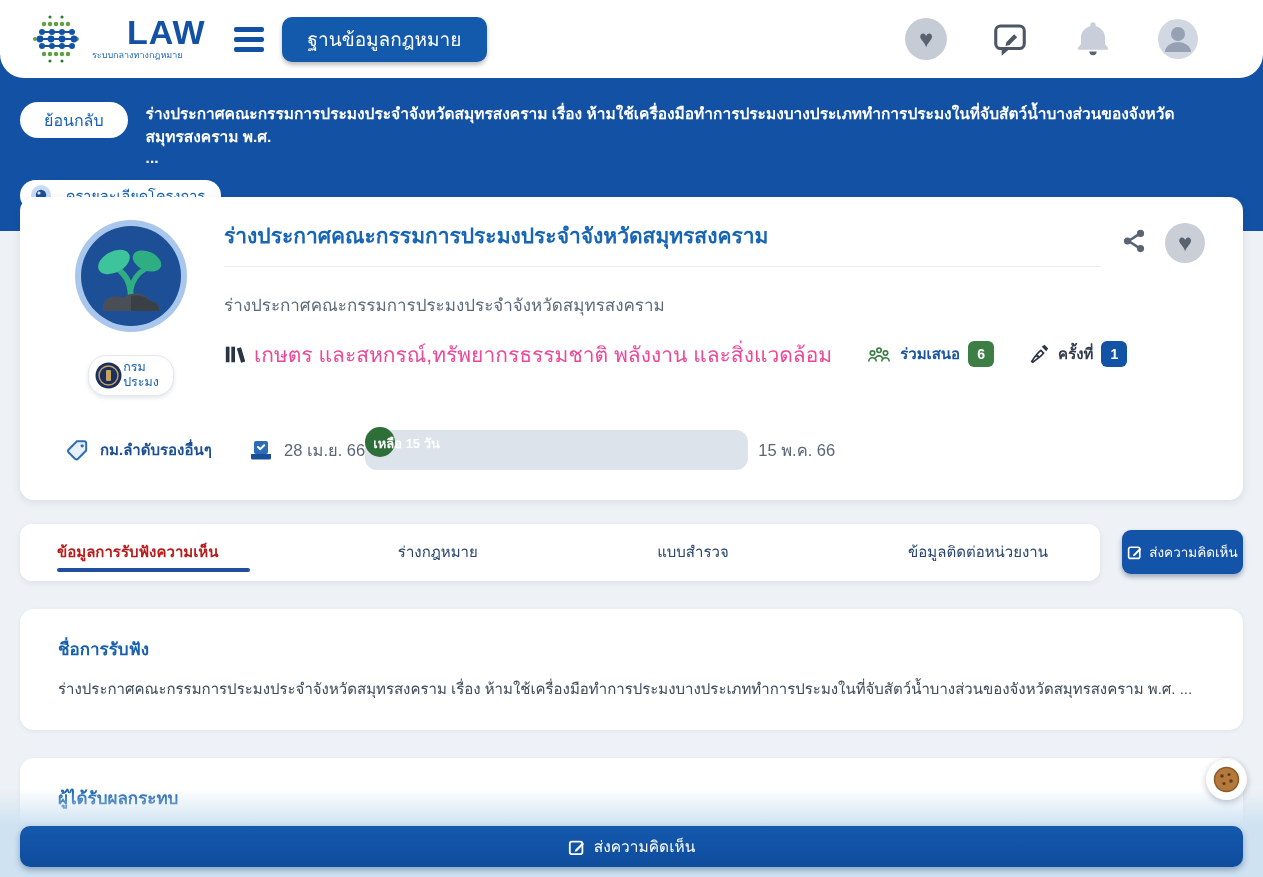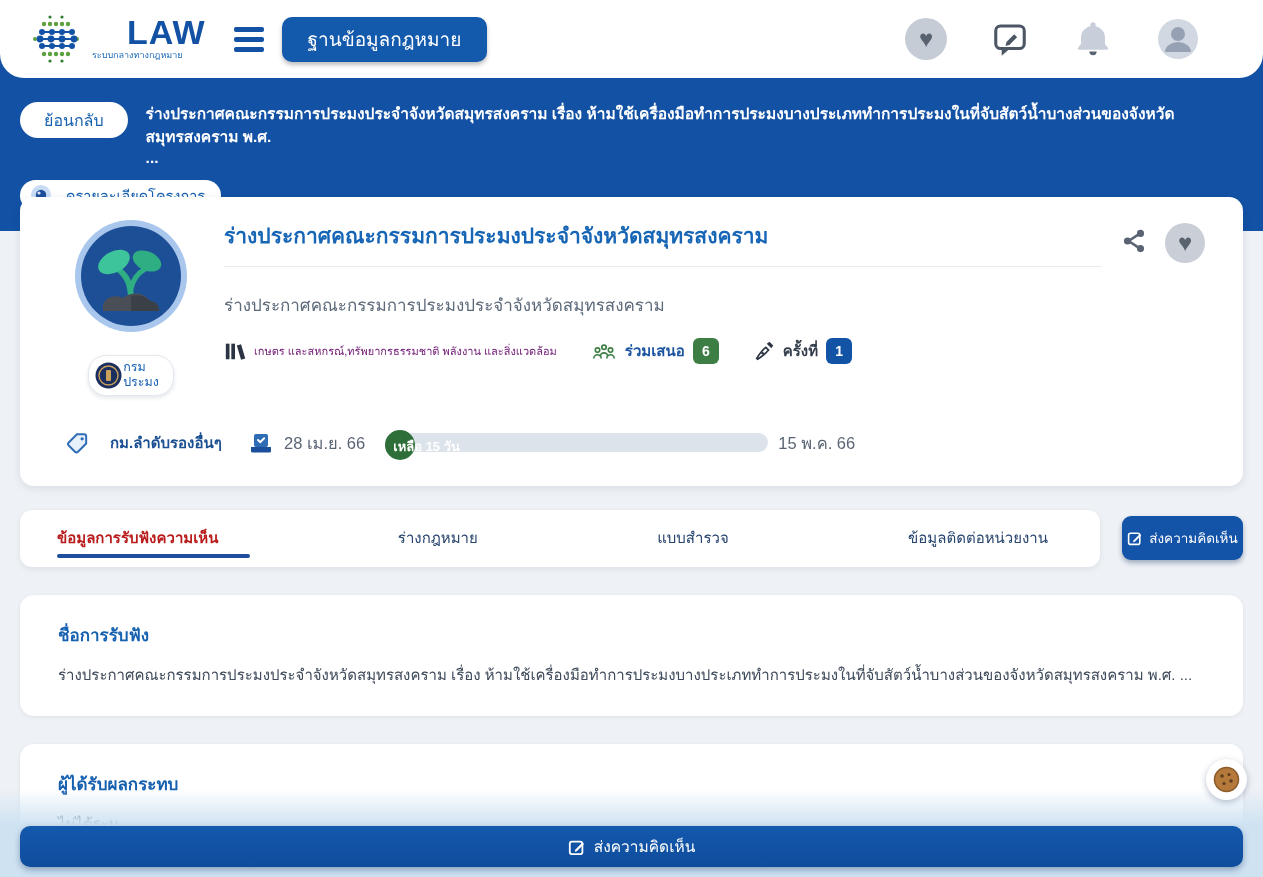--- a/index.html
+++ b/index.html
@@ -51,34 +51,34 @@
   .title-wrap { flex:1; }
   .card-title { font-size:21px; font-weight:bold; color:#1765b5; }
   .title-divider { border:none; border-top:1px solid #e8eaee; margin-top:14px; }
   .title-actions { display:flex; align-items:center; gap:18px; padding-left:20px; }
   .share-btn { background:none; border:none; cursor:pointer; }
   .fav-btn { width:40px; height:40px; border-radius:50%; border:none; background:#c9ced7; cursor:pointer;
              display:flex; align-items:center; justify-content:center; }
   .card-sub { margin-top:24px; font-size:17px; color:#5d6a7a; }
   .meta-row { margin-top:20px; display:flex; align-items:center; gap:10px; flex-wrap:nowrap; }
   .meta-item { display:flex; align-items:center; gap:8px; }
-  .meta-cat { font-size:11px; color:#701a75; }
+  .meta-cat { font-size:21px; color:#ec4899; }
   .meta-strong-blue { font-size:15px; font-weight:bold; color:#1b55a0; }
   .meta-strong-dark { font-size:15px; font-weight:bold; color:#333c4a; }
   .badge { min-width:26px; height:26px; border-radius:6px; color:#fff; font-size:14px; font-weight:bold;
            display:inline-flex; align-items:center; justify-content:center; padding:0 6px; }
   .badge-green { background:#3d7e44; }
   .badge-blue  { background:#1353a5; }
   .gap20 { width:14px; }
 
   .date-row { margin-top:34px; display:flex; align-items:center; padding-left:16px; }
-  .lawtype { display:flex; align-items:flex-start; gap:20px; width:182px; flex:0 0 182px; }
+  .lawtype { display:flex; align-items:flex-start; gap:10px; width:182px; flex:0 0 182px; }
   .lawtype-label { font-size:15px; font-weight:bold; color:#1b4f92; }
   .date-text { font-size:16.5px; color:#5b6575; margin-left:10px; }
-  .progress { position:relative; margin-left:20px; width:383px; height:19px; border-radius:12px; background:#dde3eb; }
+  .progress { position:relative; margin-left:0; width:383px; height:40px; border-radius:12px; background:#dde3eb; }
   .progress-knob { position:absolute; left:0; top:-3px; width:30px; height:30px; border-radius:50%; background:#2d6e39; }
   .progress-label { position:absolute; left:8px; top:3px; color:#fff; font-size:13px; font-weight:bold; white-space:nowrap; }
   .end-date { margin-left:10px; }
 
   
   .tabs-row { display:flex; align-items:center; margin:24px 20px 0 20px; }
   .tabs-card { flex:1; background:#fff; border-radius:12px; height:57px; box-shadow:0 2px 6px rgba(30,50,90,.08);
                display:flex; align-items:stretch; justify-content:space-between; padding:0 52px 0 37px; }
   .tab { position:relative; display:flex; align-items:center; font-size:15px; color:#27446e; cursor:pointer; }
   .tab.active { color:#b91c1c; font-weight:bold; }

